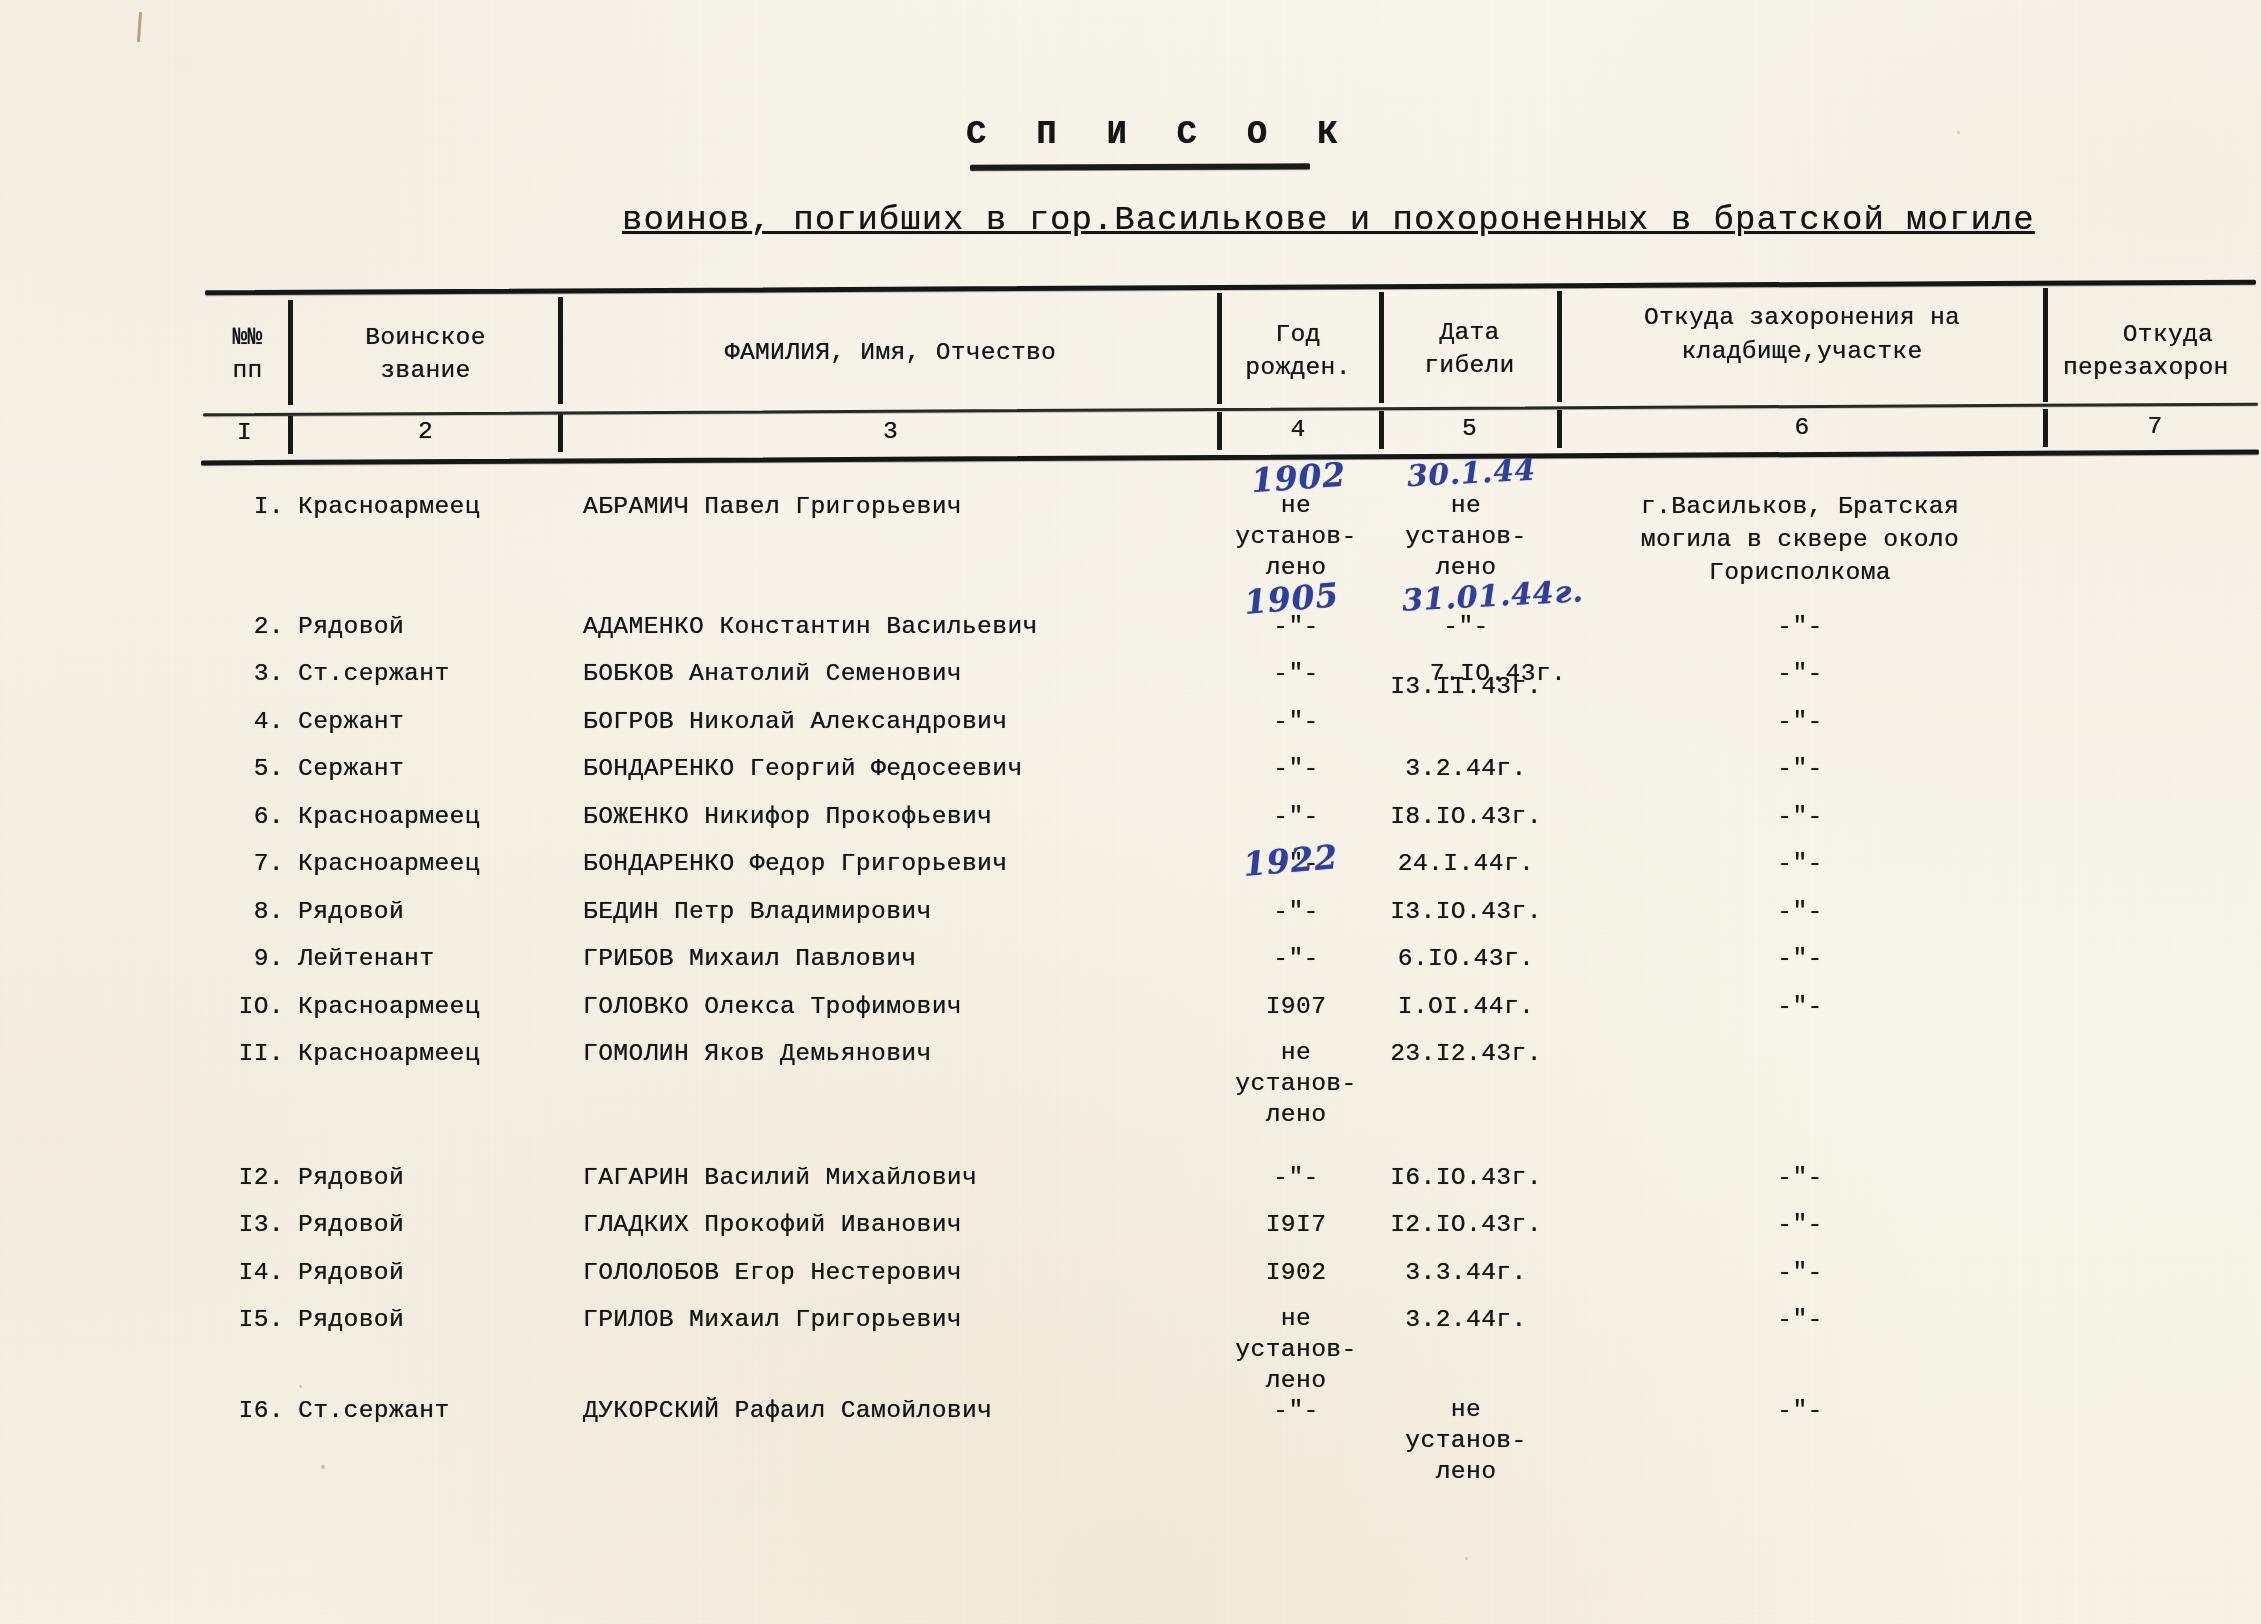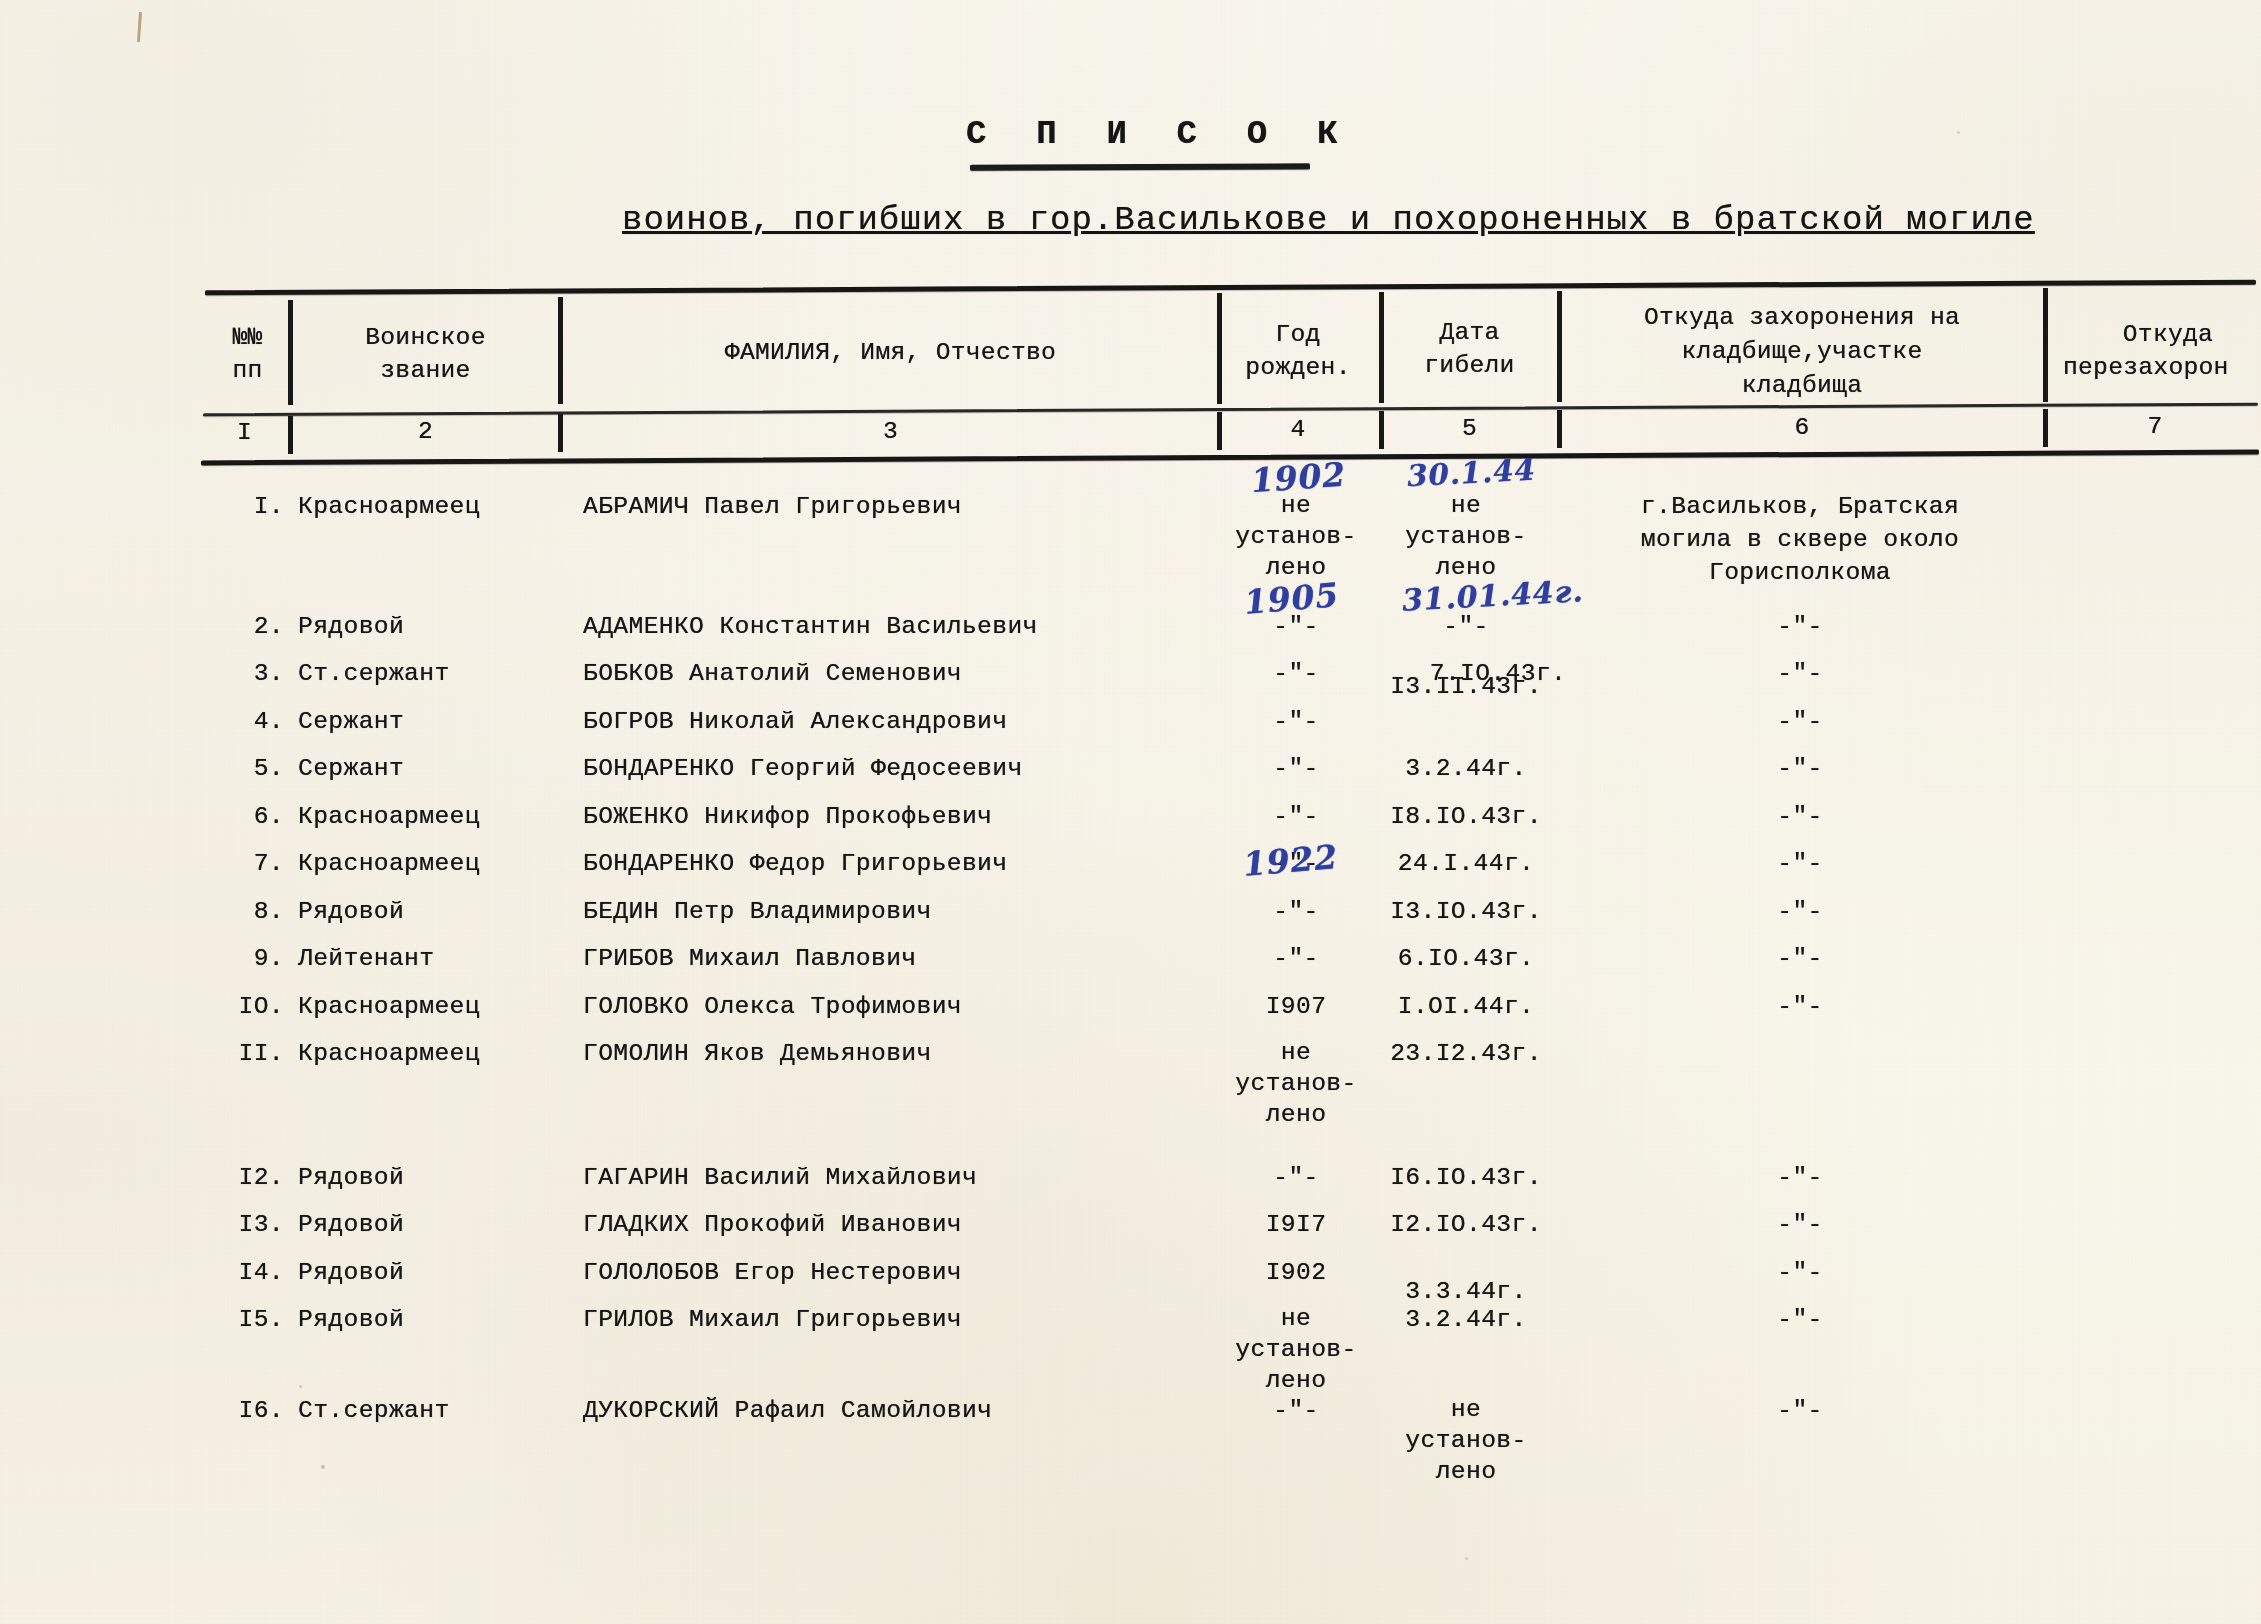--- a/index.html
+++ b/index.html
@@ -155,21 +155,20 @@
   </div>
 
   <div class="hcell tw" style="left:1385px;top:316px;width:169px;">
     <div>Дата</div>
     <div>гибели</div>
   </div>
 
   <div class="hcell tw" style="left:1564px;top:301px;width:476px;line-height:34px;">
     <div>Откуда захоронения на</div>
     <div>кладбище,участке</div>
-    <div>кладбища</div>
   </div>
 
   <div class="hcell tw" style="left:2050px;top:318px;width:246px;text-align:left;padding-left:13px;">
     <div style="text-align:center;width:210px;">Откуда</div>
     <div>перезахорон</div>
   </div>
 
   <div class="numrow tw" style="left:210px;top:419px;width:69px;">I</div>
   <div class="numrow tw" style="left:298px;top:418px;width:255px;">2</div>
   <div class="numrow tw" style="left:568px;top:418px;width:645px;">3</div>
@@ -281,21 +280,21 @@
   <div class="cell tw c-rank" style="left:298px;top:1208px;">Рядовой</div>
   <div class="cell tw c-name" style="left:583px;top:1208px;">ГЛАДКИХ Прокофий Иванович</div>
   <div class="cell tw c-year" style="left:1218px;top:1208px;width:156px;">I9I7</div>
   <div class="cell tw c-date" style="left:1384px;top:1208px;width:164px;">I2.IO.43г.</div>
   <div class="cell tw c-place" style="left:1556px;top:1208px;width:488px;">-"-</div>
 
   <div class="cell tw c-num" style="left:205px;top:1256px;width:79px;">I4.</div>
   <div class="cell tw c-rank" style="left:298px;top:1256px;">Рядовой</div>
   <div class="cell tw c-name" style="left:583px;top:1256px;">ГОЛОЛОБОВ Егор Нестерович</div>
   <div class="cell tw c-year" style="left:1218px;top:1256px;width:156px;">I902</div>
-  <div class="cell tw c-date" style="left:1384px;top:1256px;width:164px;margin-top:19px;">3.3.44г.</div>
+  <div class="cell tw c-date" style="left:1384px;top:1256px;width:164px;">3.3.44г.</div>
   <div class="cell tw c-place" style="left:1556px;top:1256px;width:488px;">-"-</div>
 
   <div class="cell tw c-num" style="left:205px;top:1303px;width:79px;">I5.</div>
   <div class="cell tw c-rank" style="left:298px;top:1303px;">Рядовой</div>
   <div class="cell tw c-name" style="left:583px;top:1303px;">ГРИЛОВ Михаил Григорьевич</div>
   <div class="cell tw multi" style="left:1218px;top:1303px;width:156px;">
     <div>не</div>
     <div>установ-</div>
     <div>лено</div>
   </div>

